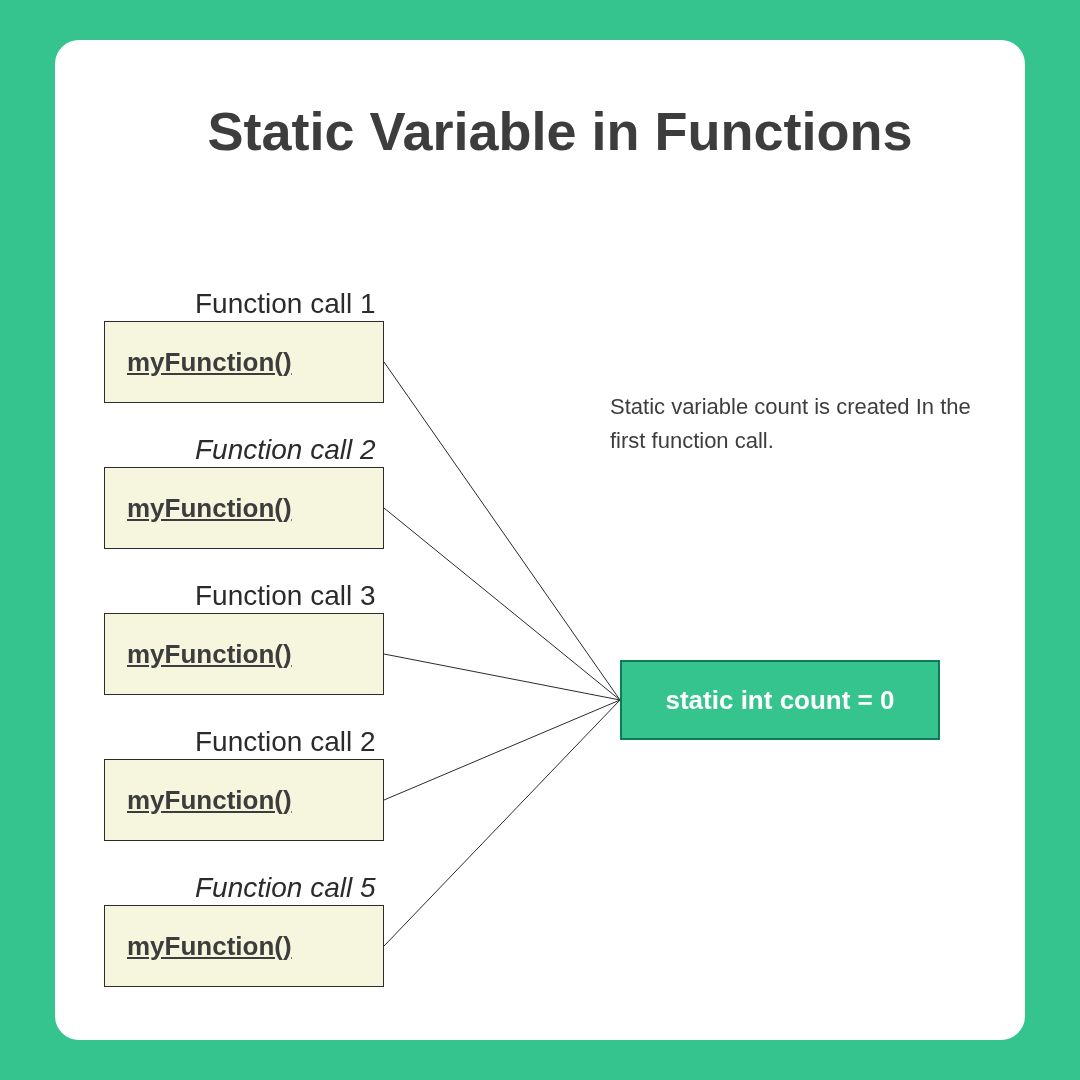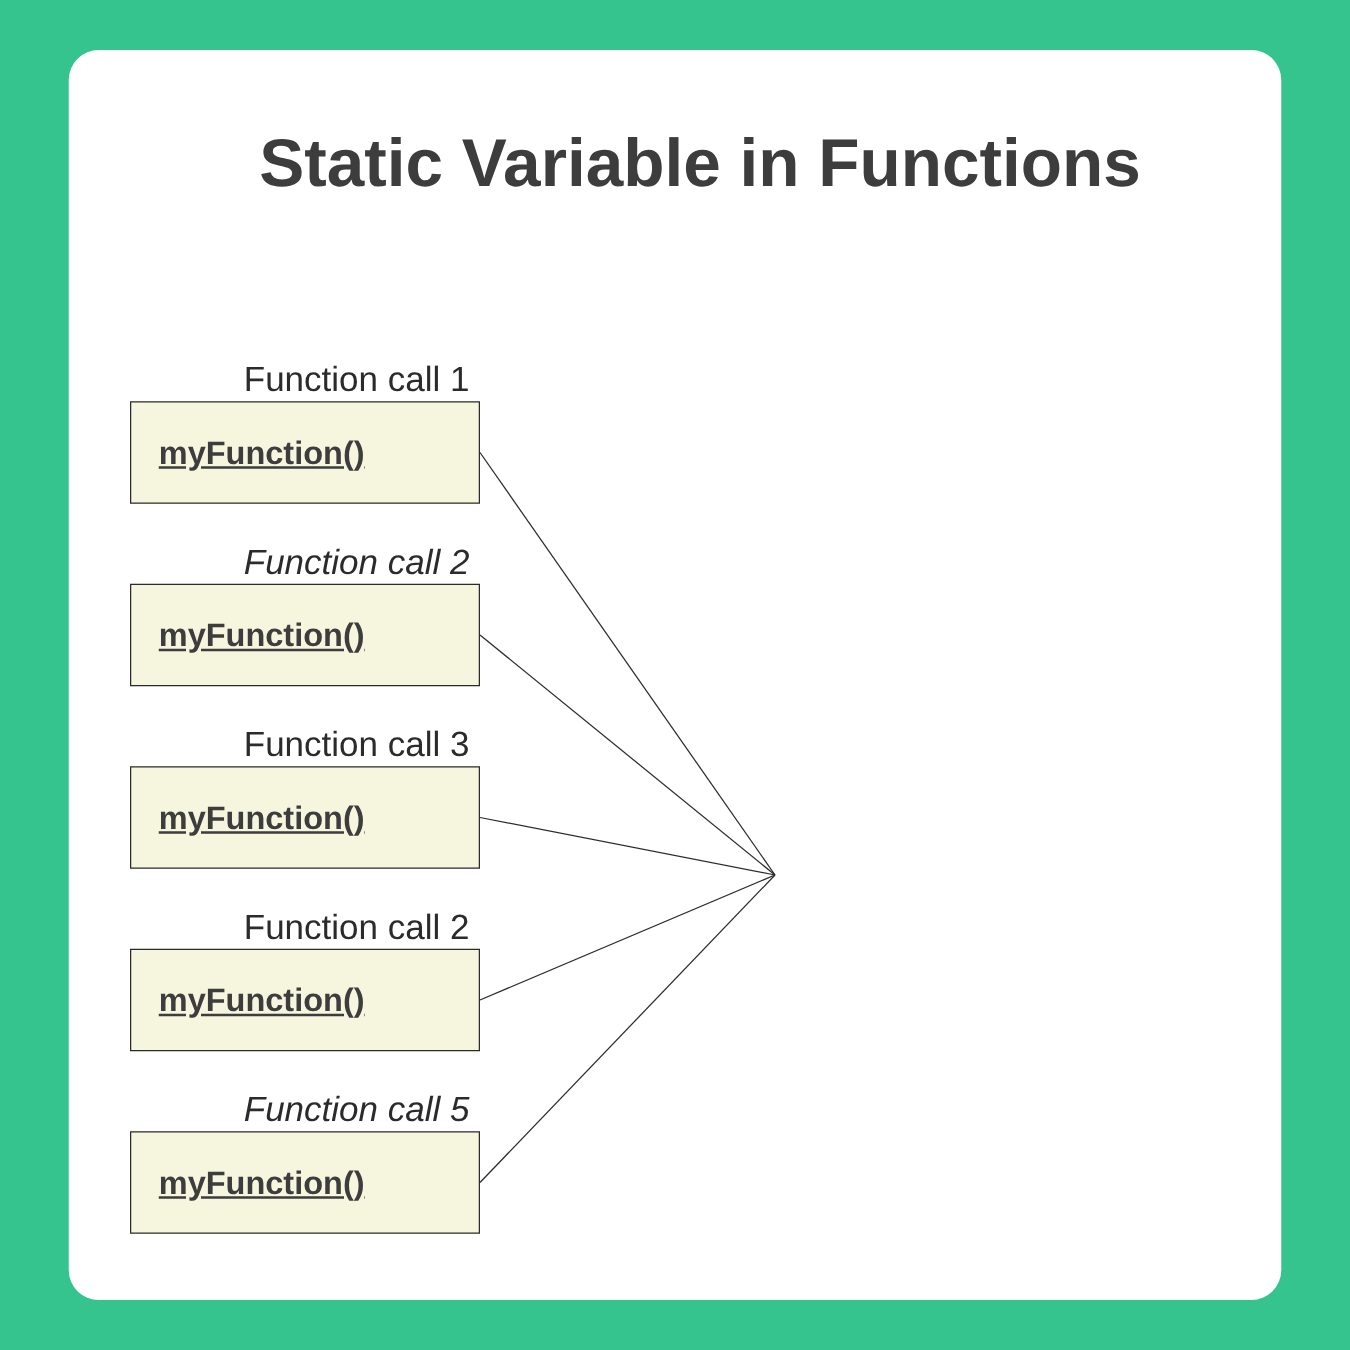--- a/index.html
+++ b/index.html
@@ -103,15 +103,17 @@
 
   <div class="fn-label" style="left:140px; top:540px;">Function call 3</div>
   <div class="fn-box" style="left:49px;  top:573px;">myFunction()</div>
 
   <div class="fn-label" style="left:140px; top:686px;">Function call 2</div>
   <div class="fn-box" style="left:49px;  top:719px;">myFunction()</div>
 
   <div class="fn-label" style="left:140px; top:832px;font-style:italic;">Function call 5</div>
   <div class="fn-box" style="left:49px;  top:865px;">myFunction()</div>
 
+  <div class="desc" style="left:555px; top:350px;">Static variable count is created In the first function call.</div>
 
+  <div class="static-box" style="left:565px; top:620px;">static int count = 0</div>
 
 </div>
 
 </body></html>

